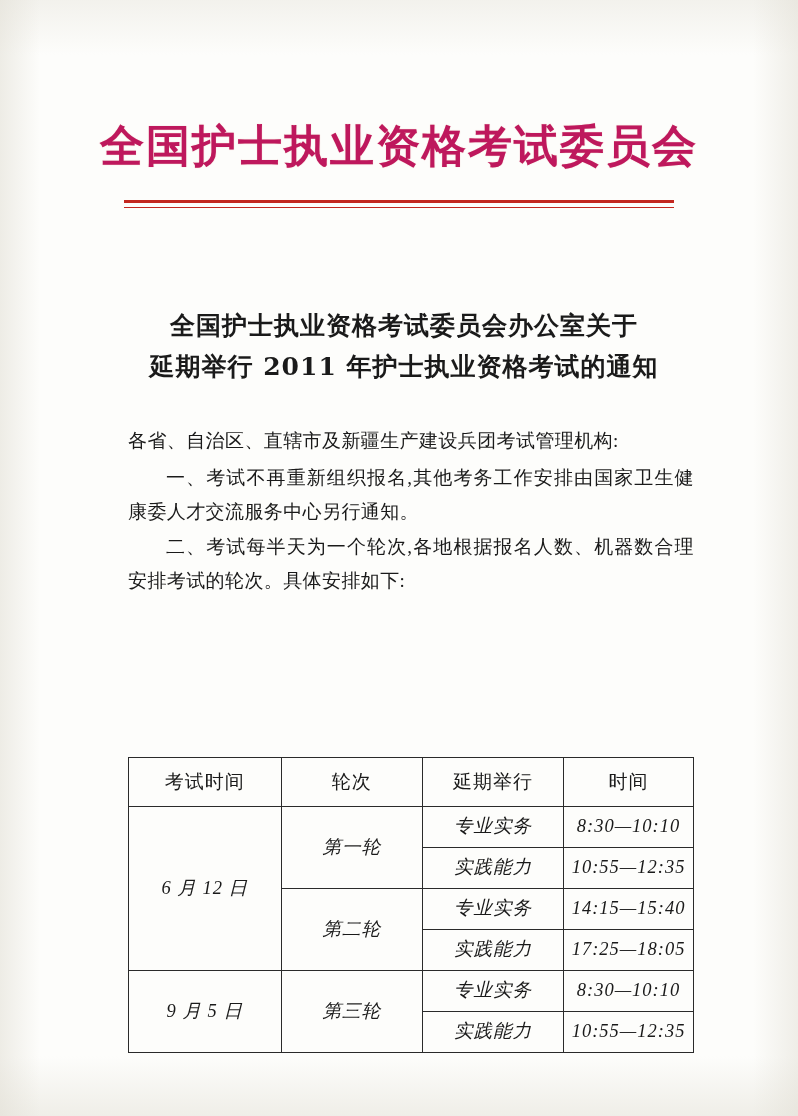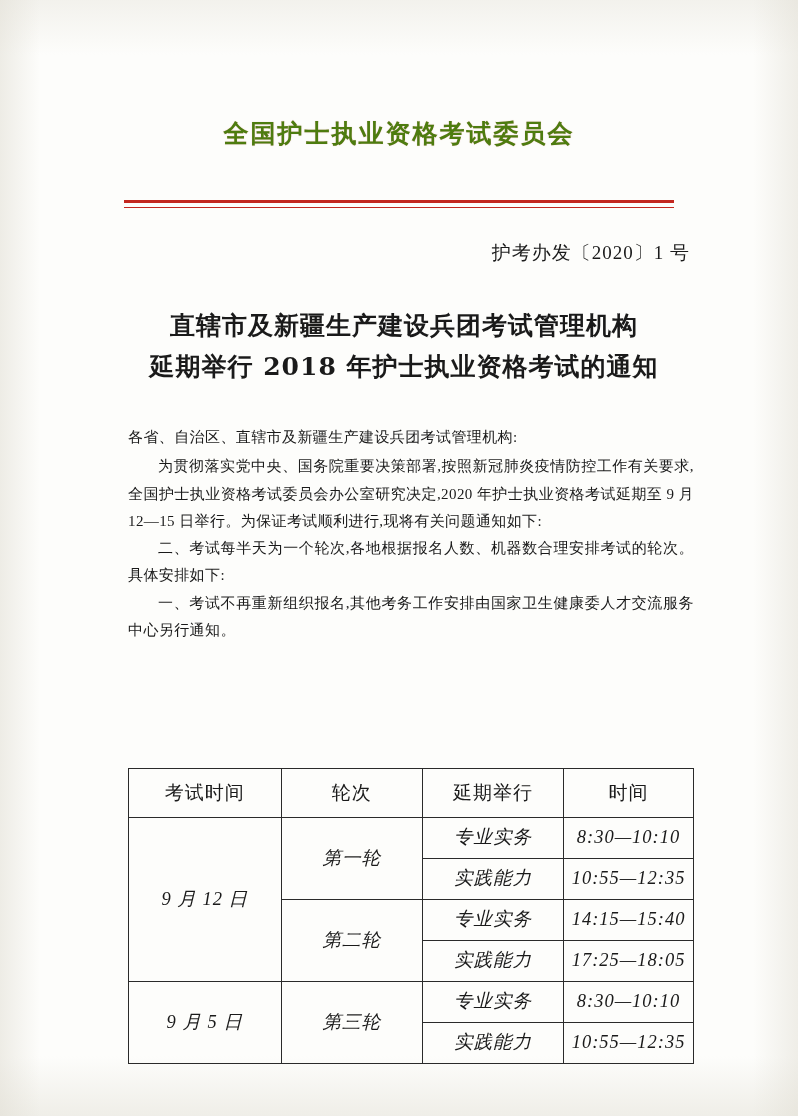--- a/index.html
+++ b/index.html
@@ -34,25 +34,25 @@
 
   
   .masthead {
     position: absolute;
     left: 0;
     right: 0;
     top: 118px;
     text-align: center;
   }
   .masthead-title {
-    font-family: Liberation Serif, serif;
+    font-family: Liberation Sans, sans-serif;
     font-weight: bold;
-    font-size: 25px;
+    font-size: 44px;
     letter-spacing: 2px;
-    color: #4d7c0f;
+    color: #be185d;
     line-height: 1.25;
     text-shadow: 0 0 1px rgba(195,39,31,0.35);
   }
   .rule-thick {
     position: absolute;
     left: 124px;
     right: 124px;
     top: 200px;
     height: 2.5px;
     background: #c3271f;
@@ -88,40 +88,39 @@
     line-height: 1.65;
     letter-spacing: 1px;
   }
 
   
   .body-block {
     position: absolute;
     left: 128px;
     right: 104px;
     top: 424px;
-    font-size: 15px;
+    font-size: 19px;
     line-height: 1.82;
     letter-spacing: 0.4px;
   }
   .salutation {
     margin: 0 0 2px 0;
   }
   .para {
     margin: 0;
     text-indent: 2em;
     text-align: justify;
   }
 
   
   .table-wrap {
     position: absolute;
     left: 128px;
     top: 757px;
     width: 566px;
-    margin-top: 11px;
   }
   table.exam-table {
     border-collapse: collapse;
     width: 100%;
     font-size: 18.5px;
   }
   table.exam-table th,
   table.exam-table td {
     border: 1px solid #2a2a2a;
     text-align: center;
@@ -150,47 +149,45 @@
 <div class="paper"></div>
 
 <div class="content">
 
   <div class="masthead">
     <div class="masthead-title">全国护士执业资格考试委员会</div>
   </div>
   <div class="rule-thick"></div>
   <div class="rule-thin"></div>
 
-  <div class="doc-number">护考办发〔2020〕1 号</div>
 
   <div class="doc-title">
-    <div>直辖市及新疆生产建设兵团考试管理机构</div>
-    <div>延期举行 2018 年护士执业资格考试的通知</div>
+    <div>全国护士执业资格考试委员会办公室关于</div>
+    <div>延期举行 2011 年护士执业资格考试的通知</div>
   </div>
 
   <div class="body-block">
     <p class="salutation">各省、自治区、直辖市及新疆生产建设兵团考试管理机构:</p>
-    <p class="para">为贯彻落实党中央、国务院重要决策部署,按照新冠肺炎疫情防控工作有关要求,全国护士执业资格考试委员会办公室研究决定,2020 年护士执业资格考试延期至 9 月 12—15 日举行。为保证考试顺利进行,现将有关问题通知如下:</p>
+    <p class="para">一、考试不再重新组织报名,其他考务工作安排由国家卫生健康委人才交流服务中心另行通知。</p>
     <p class="para">二、考试每半天为一个轮次,各地根据报名人数、机器数合理安排考试的轮次。具体安排如下:</p>
-    <p class="para">一、考试不再重新组织报名,其他考务工作安排由国家卫生健康委人才交流服务中心另行通知。</p>
   </div>
 
   <div class="table-wrap">
     <table class="exam-table">
       <thead>
         <tr>
           <th class="col-date">考试时间</th>
           <th class="col-round">轮次</th>
           <th class="col-subject">延期举行</th>
           <th class="col-time">时间</th>
         </tr>
       </thead>
       <tbody>
         <tr>
-          <td rowspan="4">9 月 12 日</td>
+          <td rowspan="4">6 月 12 日</td>
           <td rowspan="2">第一轮</td>
           <td>专业实务</td>
           <td>8:30—10:10</td>
         </tr>
         <tr>
           <td>实践能力</td>
           <td>10:55—12:35</td>
         </tr>
         <tr>
           <td rowspan="2">第二轮</td>

